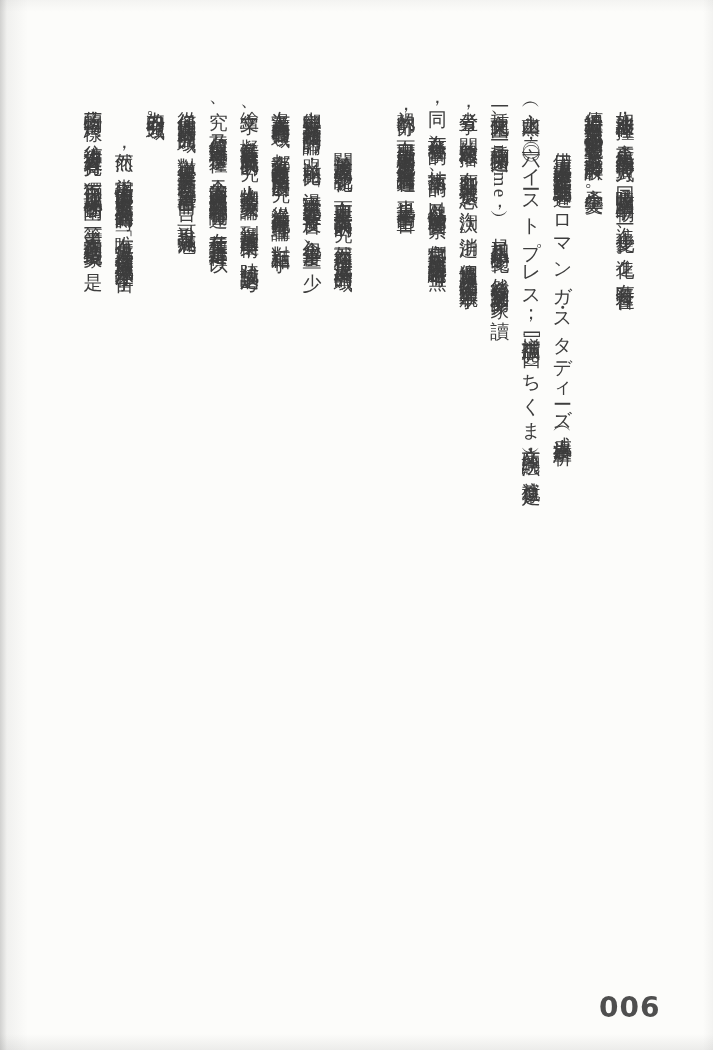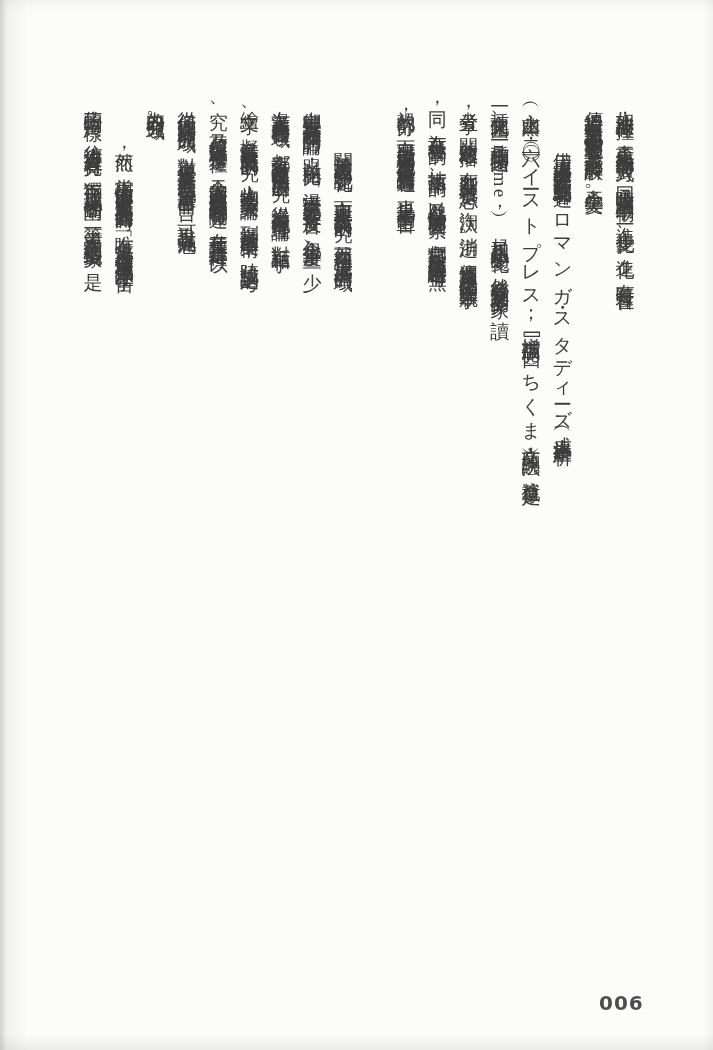--- a/index.html
+++ b/index.html
@@ -23,21 +23,21 @@
     font-family: "Liberation Serif", "DejaVu Serif", serif;
     font-size: 19px;
     letter-spacing: 2.1px;
     line-height: 31.3px;
     color: #3d3d3d;
   }
   .col { min-width: 31.3px; }
   .page-num {
     position: absolute; left: 599px; top: 991px;
     font-family: "DejaVu Sans", "Liberation Sans", sans-serif;
-    font-size: 20px; font-weight: 600;
+    font-size: 28px; font-weight: 600;
     letter-spacing: 1px; color: #4e4e4e;
   }
 </style>
 </head>
 <body>
 
 <div class="page">
   <div class="text-block">
     <div class="col">如水波般碰撞，產生更複雜的傳播方式，同時吸收周圍的事物，進一步變化、進化。有時還會在</div>
     <div class="col">傳播過程中有意識地改變最初的表現意義（又或是出於誤解），產生突變。</div>

